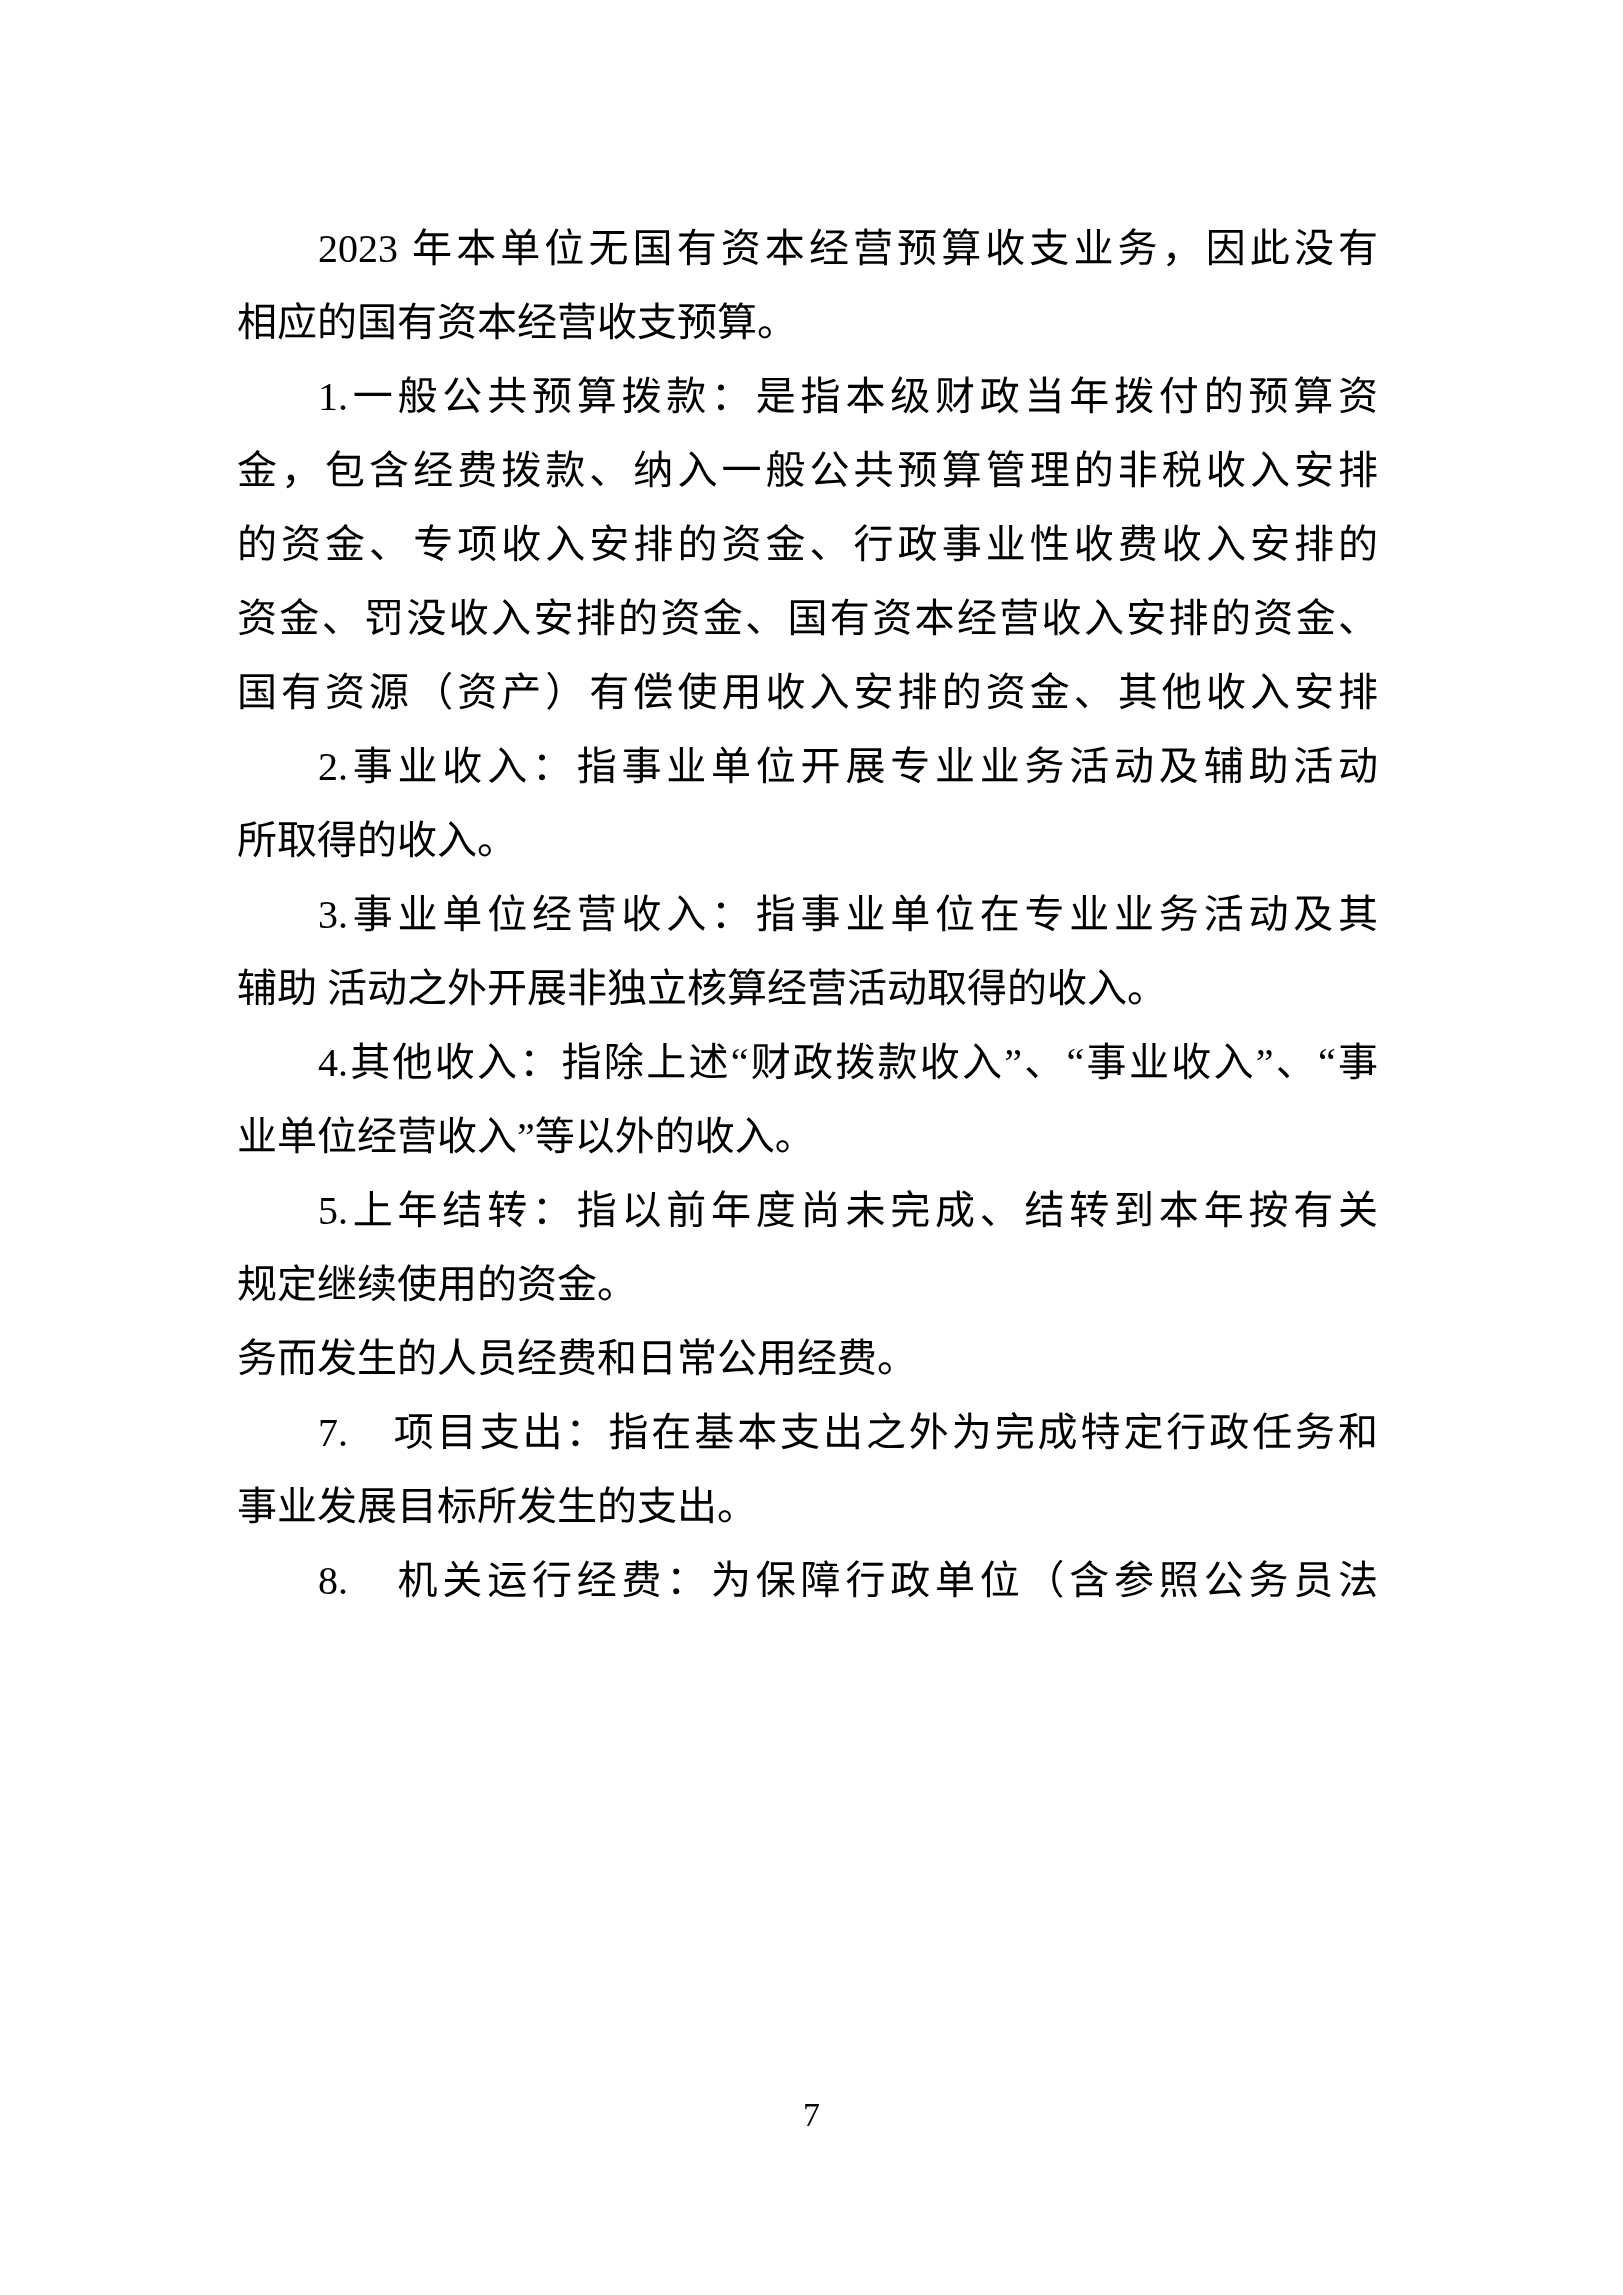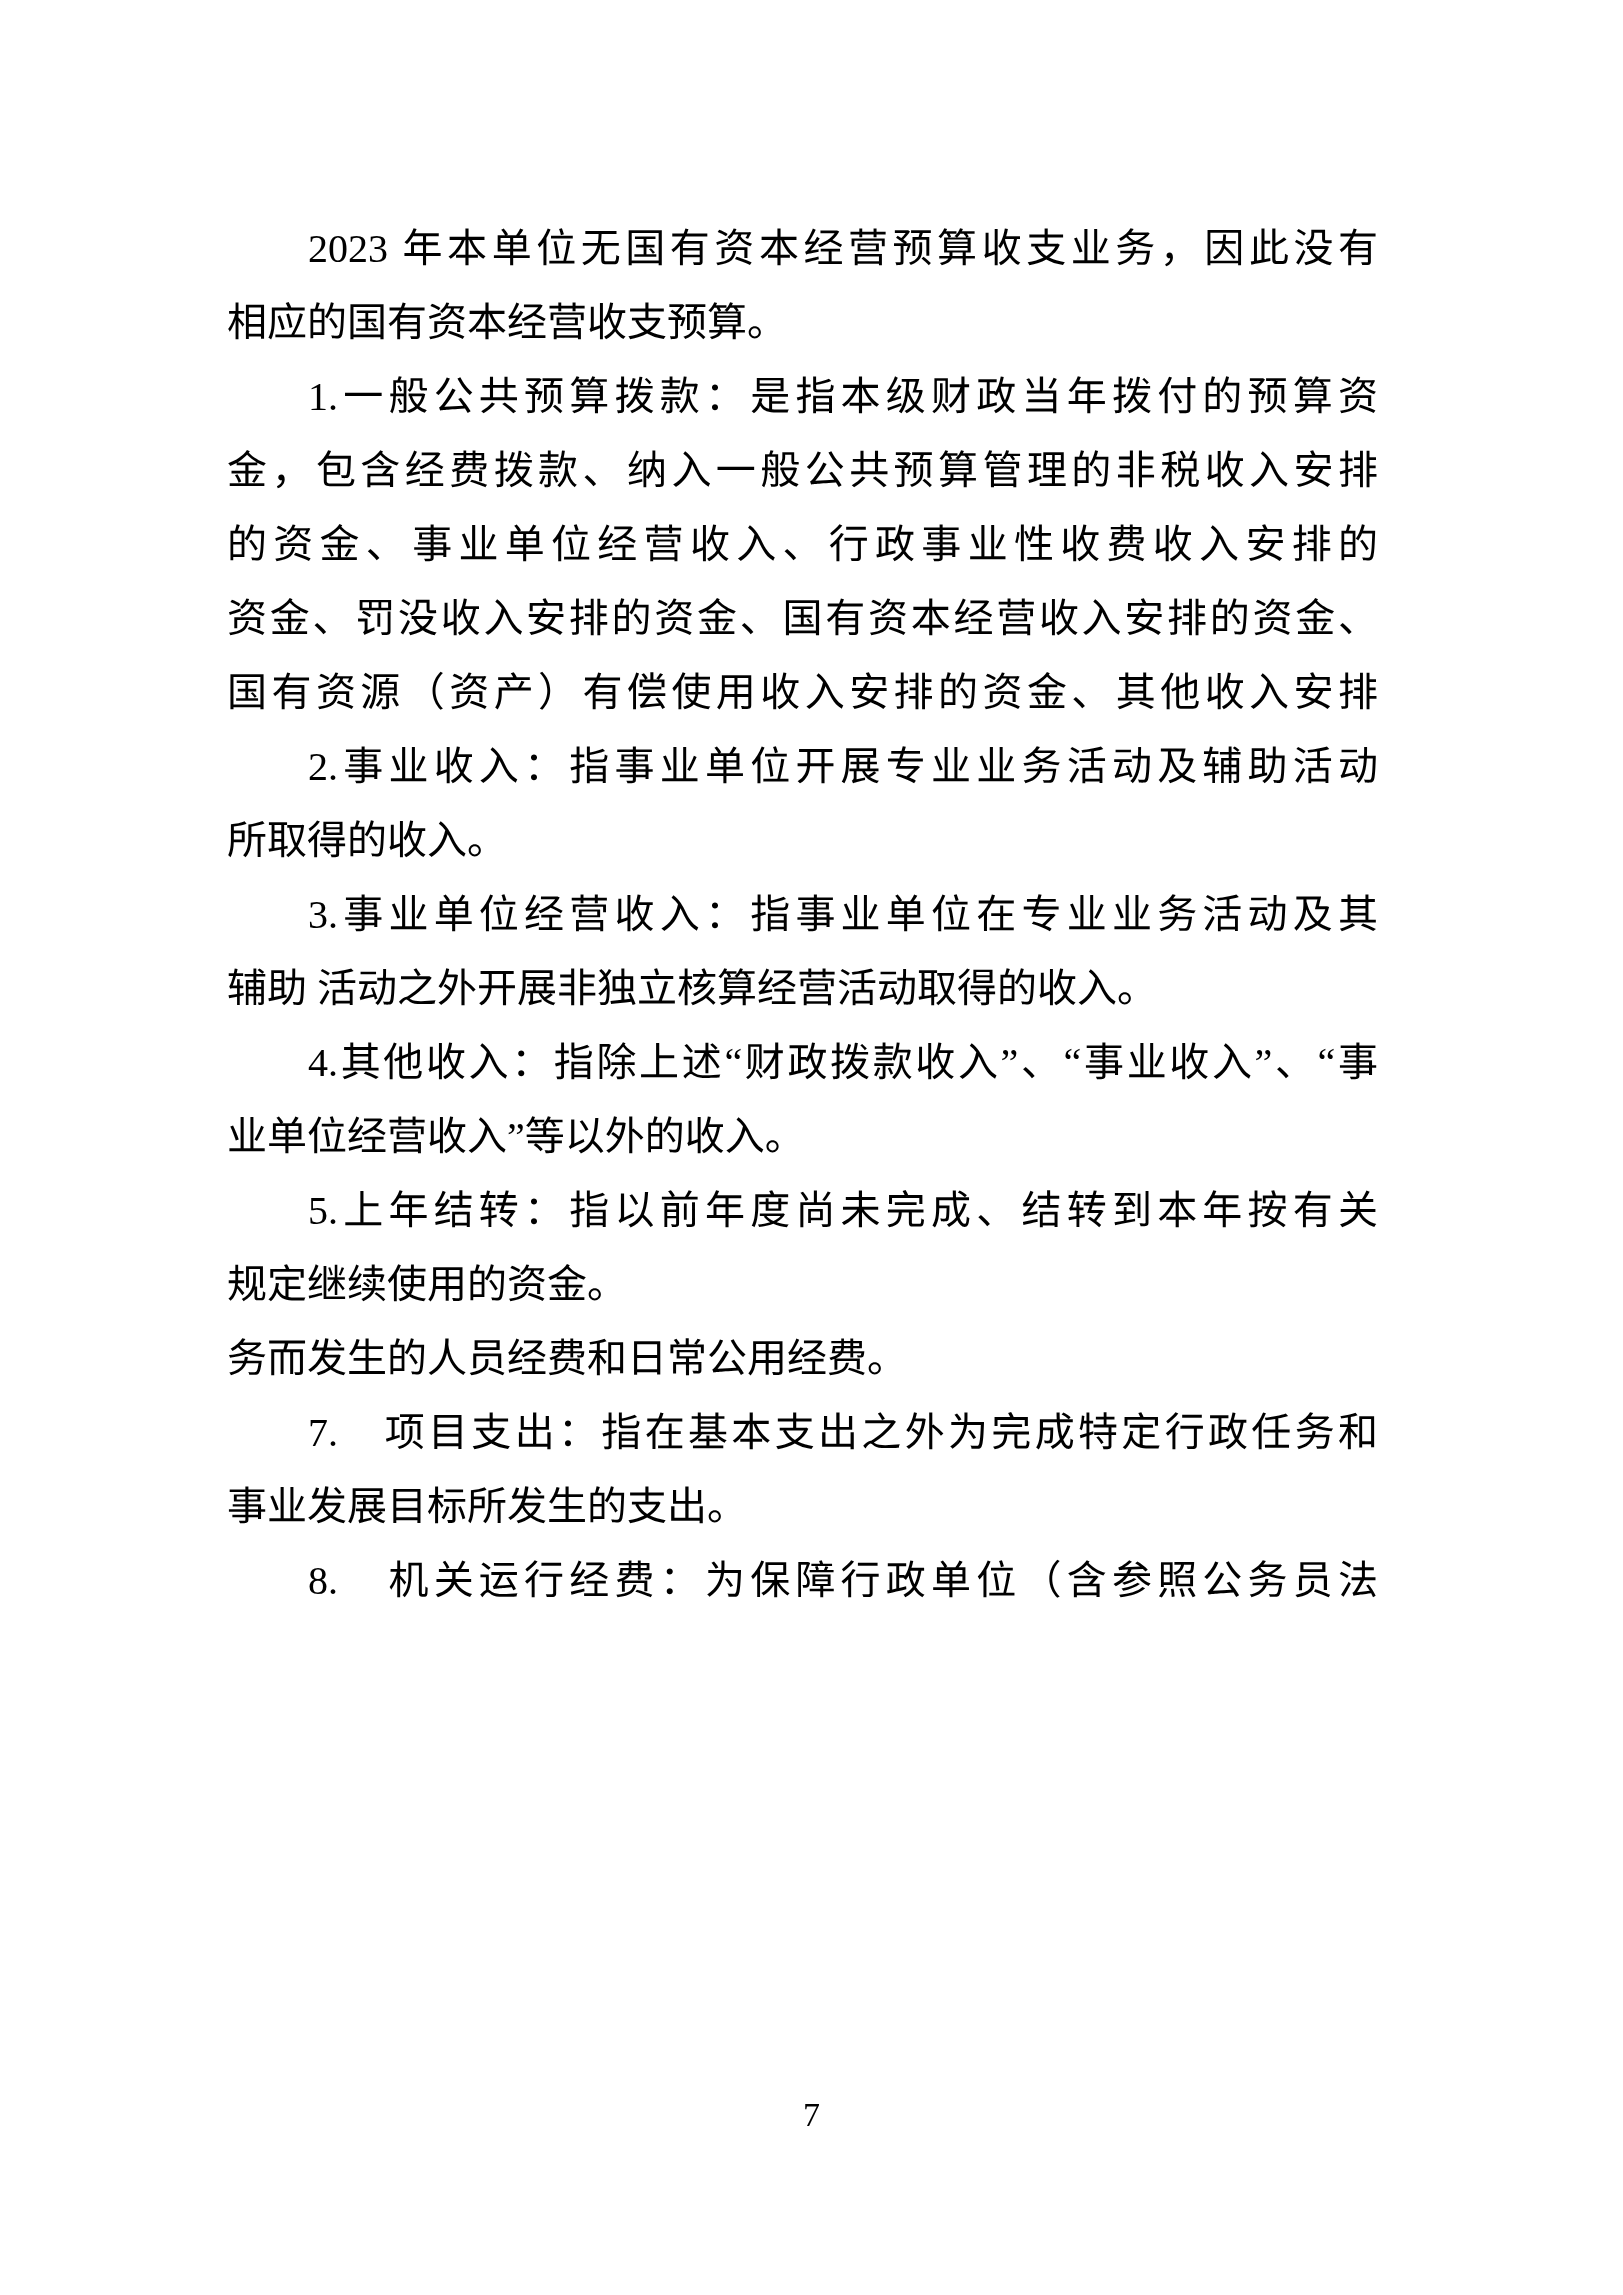--- a/index.html
+++ b/index.html
@@ -11,21 +11,21 @@
     position: relative;
     width: 1623px;
     height: 2295px;
     background: #ffffff;
     color: #000000;
     overflow: hidden;
     font-family: "Liberation Serif", "DejaVu Serif", serif;
   }
   .content {
     position: absolute;
-    left: 227px;
+    left: 237px;
     right: 245px;
     top: 212px;
   }
   .line {
     height: 74px;
     line-height: 74px;
     font-size: 40px;
     letter-spacing: 0;
     text-align: justify;
     text-align-last: justify;
@@ -70,21 +70,21 @@
 
     <div>
         <div class="line indent">2023 年本单位无国有资本经营预算收支业务，因此没有</div>
         <div class="line last">相应的国有资本经营收支预算。</div>
       </div>
 
 
     <div>
         <div class="line indent">1.一般公共预算拨款：是指本级财政当年拨付的预算资</div>
         <div class="line">金，包含经费拨款、纳入一般公共预算管理的非税收入安排</div>
-        <div class="line">的资金、事业单位经营收入、行政事业性收费收入安排的</div>
+        <div class="line">的资金、专项收入安排的资金、行政事业性收费收入安排的</div>
         <div class="line">资金、罚没收入安排的资金、国有资本经营收入安排的资金、</div>
         <div class="line">国有资源（资产）有偿使用收入安排的资金、其他收入安排</div>
         <div class="line indent">2.事业收入：指事业单位开展专业业务活动及辅助活动</div>
         <div class="line last">所取得的收入。</div>
         <div class="line indent">3.事业单位经营收入：指事业单位在专业业务活动及其</div>
         <div class="line last">辅助 活动之外开展非独立核算经营活动取得的收入。</div>
         <div class="line indent">4.其他收入：指除上述“财政拨款收入”、“事业收入”、“事</div>
         <div class="line last">业单位经营收入”等以外的收入。</div>
         <div class="line indent">5.上年结转：指以前年度尚未完成、结转到本年按有关</div>
         <div class="line last">规定继续使用的资金。</div>

